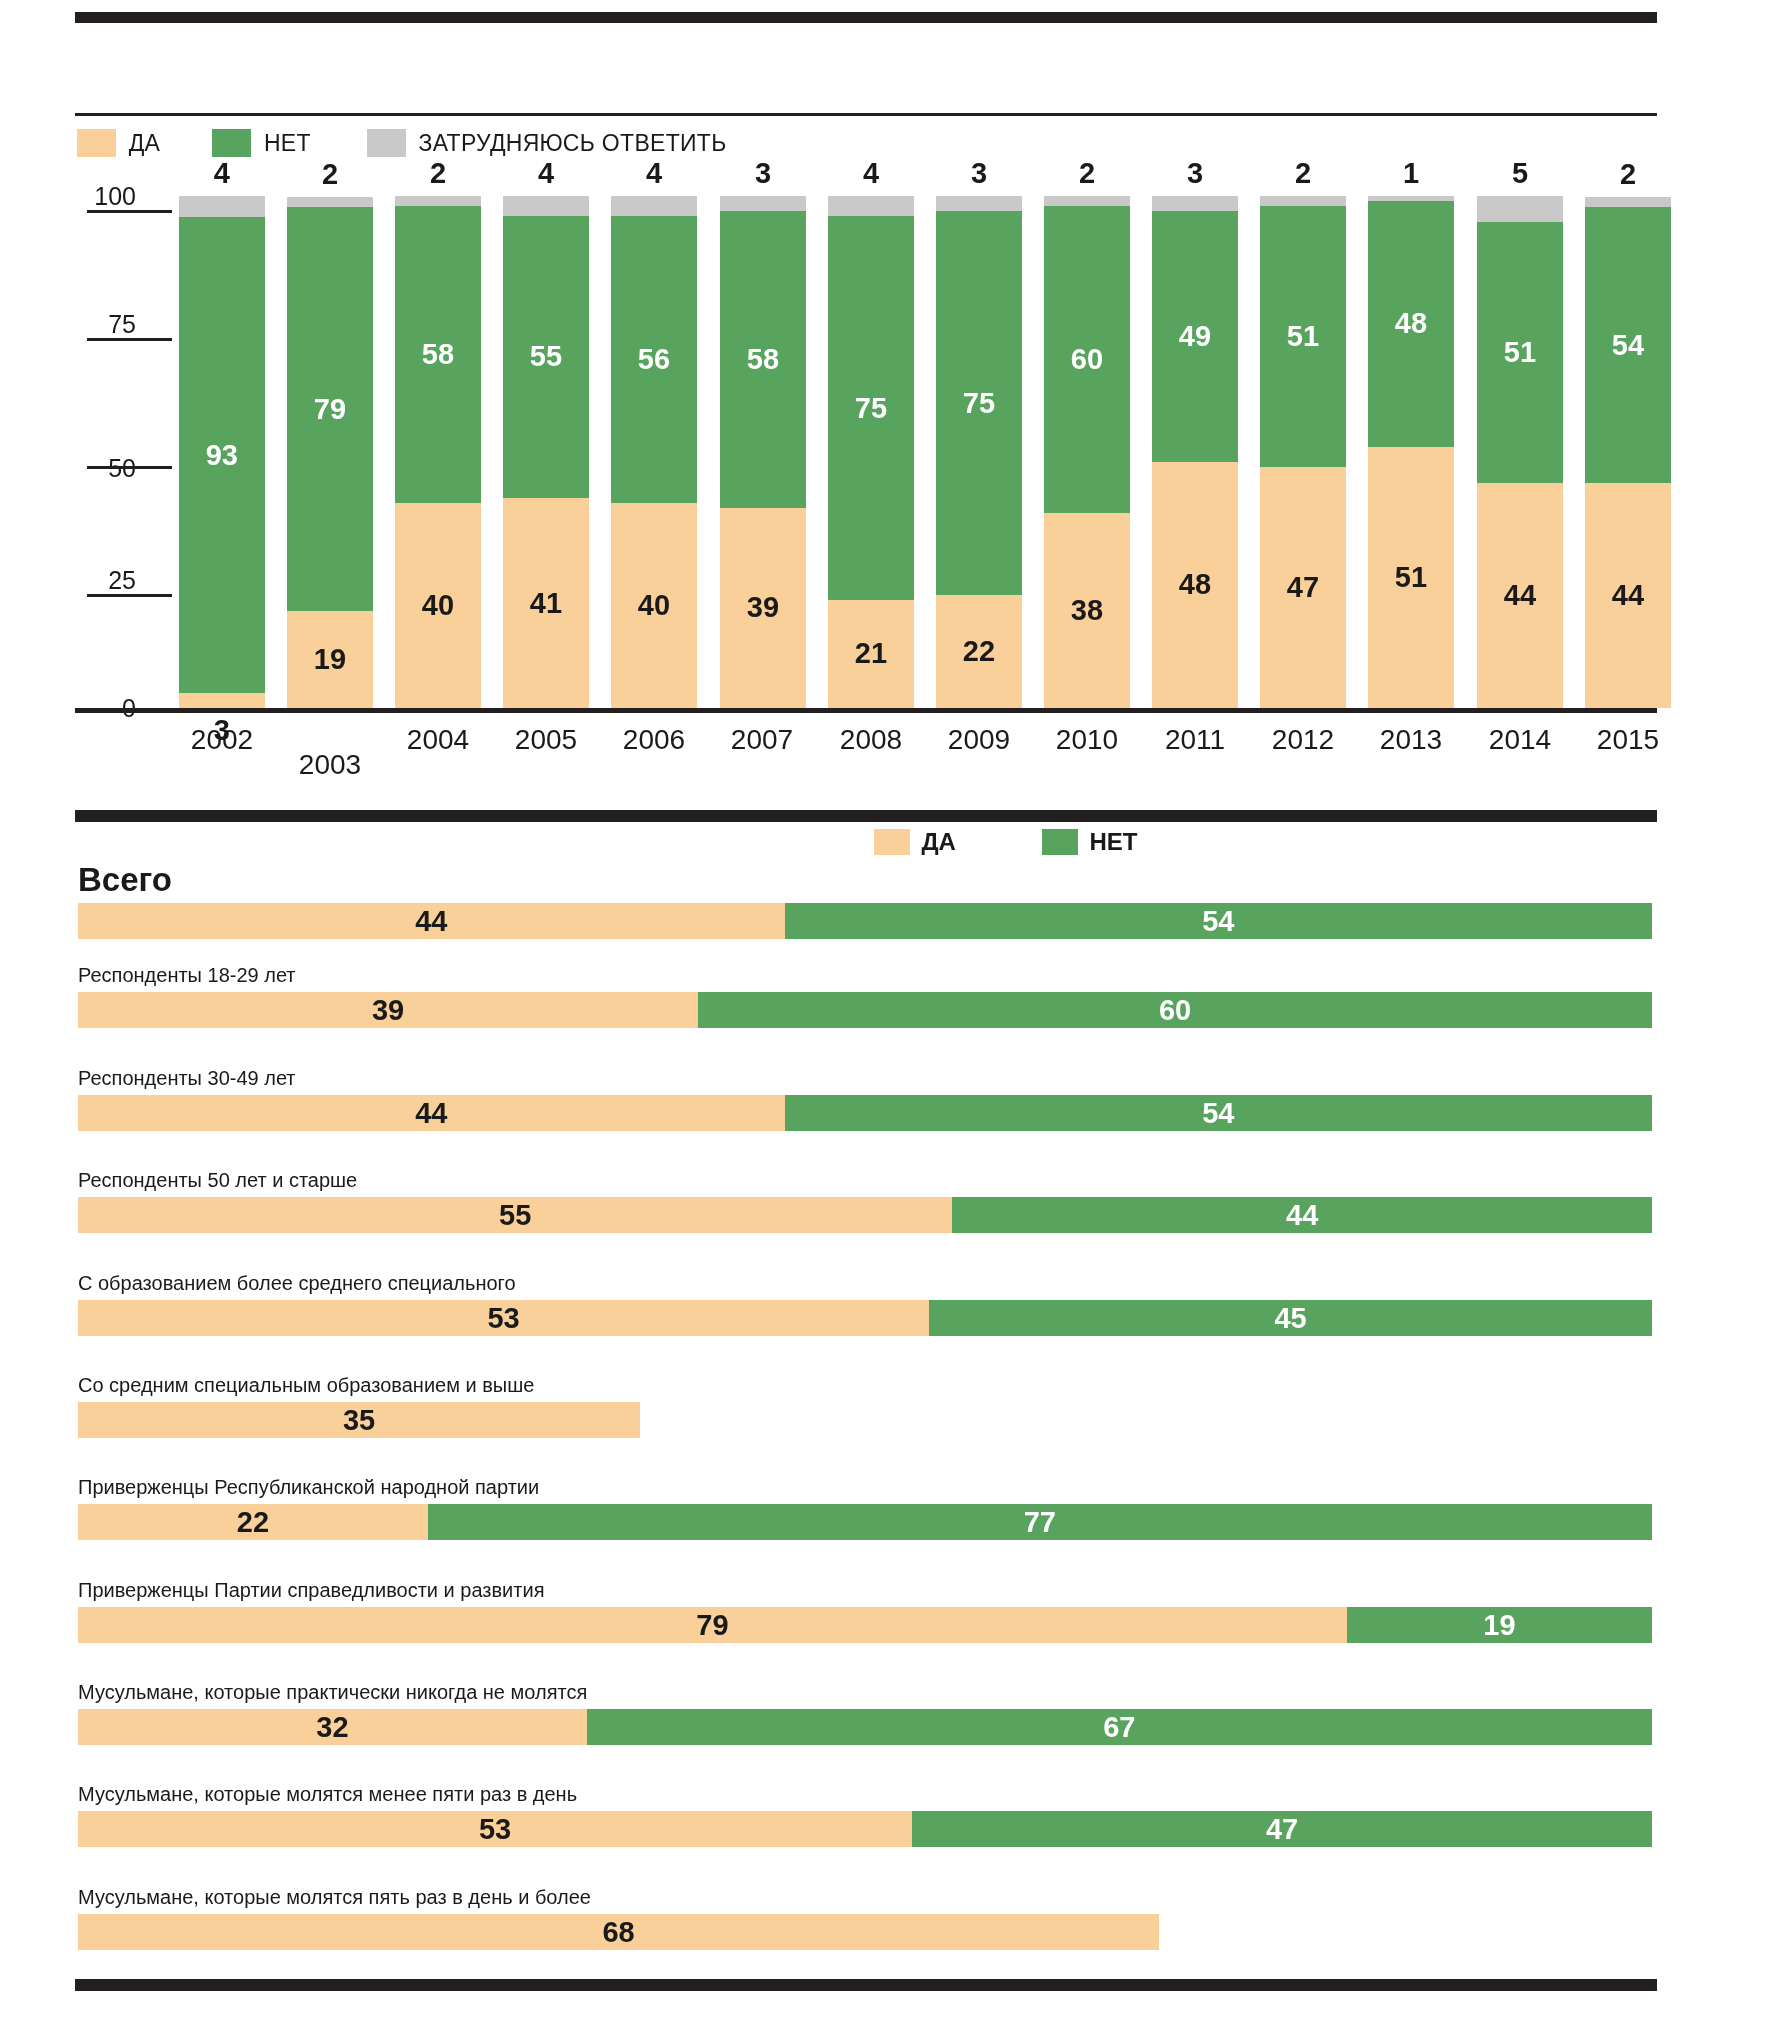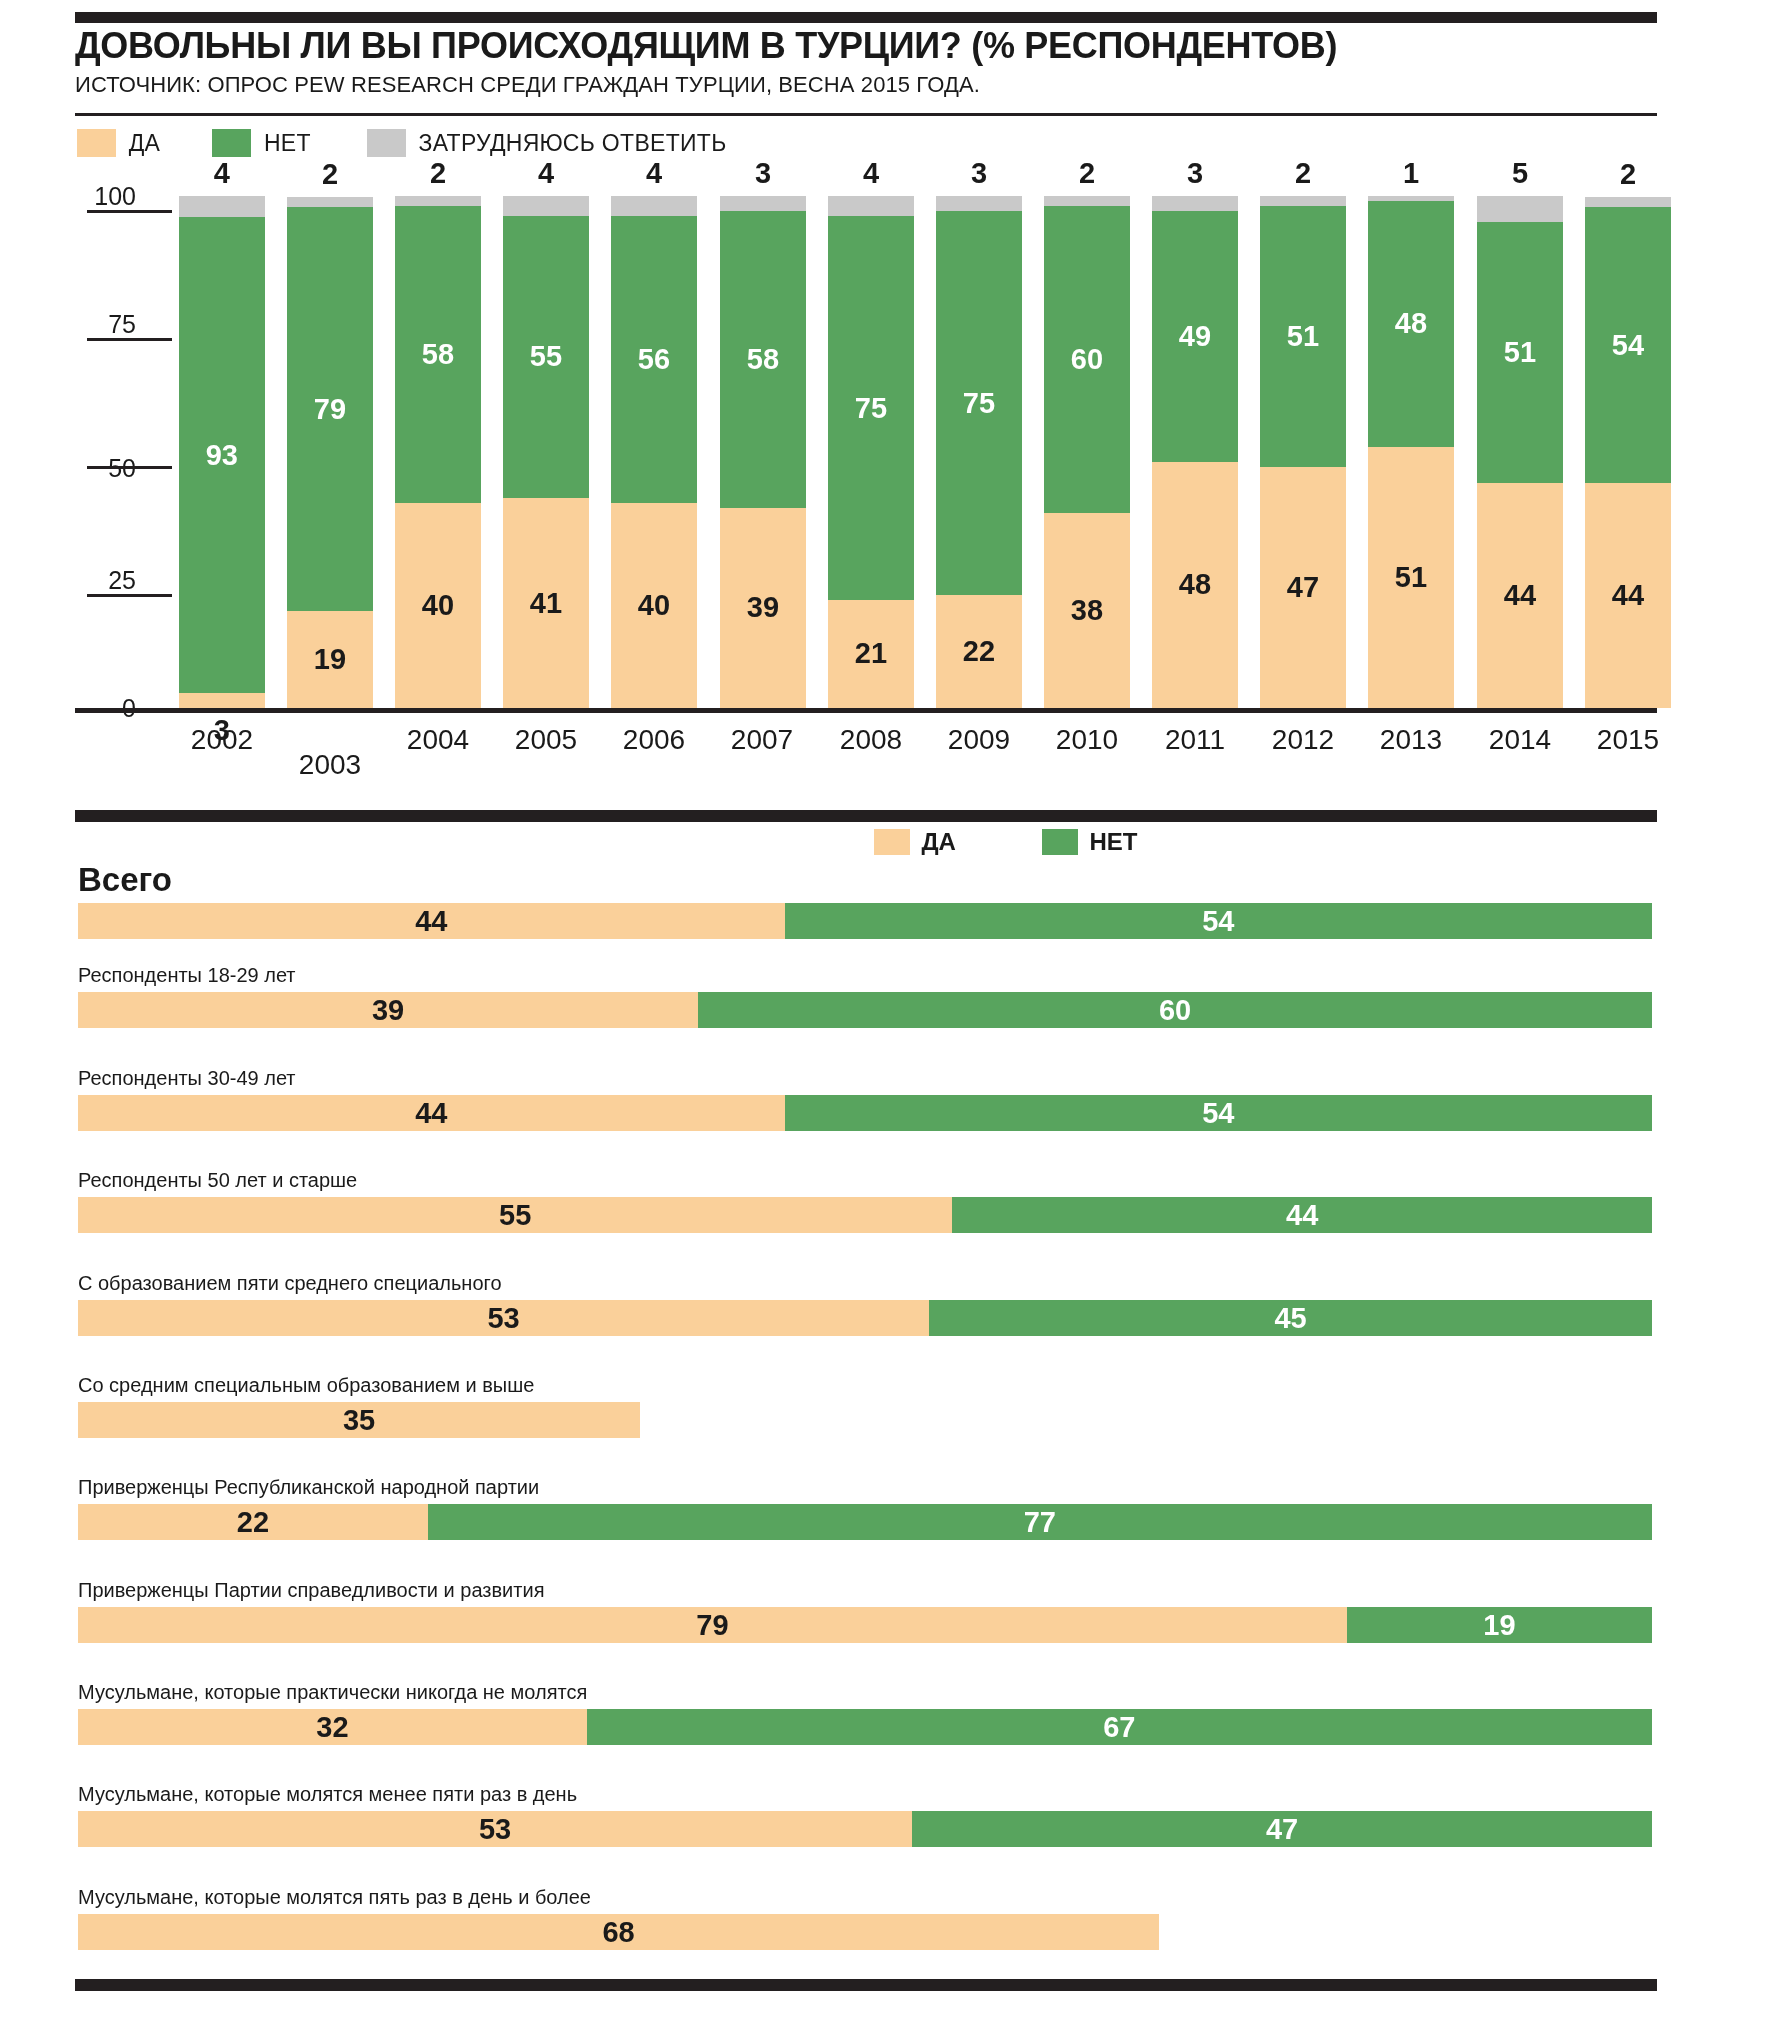--- a/index.html
+++ b/index.html
@@ -220,24 +220,20 @@
   .hbar .part.yes .part-val { color: #1a1a1a; }
   .hbar .part.no  .part-val { color: #ffffff; }
 </style>
 </head>
 <body>
 
 <div class="page">
 
   <div class="rule-thick" style="top:11.5px;"></div>
 
-  <div id="header-block">
-    <h1 id="chart-title">ДОВОЛЬНЫ ЛИ ВЫ ПРОИСХОДЯЩИМ В ТУРЦИИ? (% РЕСПОНДЕНТОВ)</h1>
-    <p id="chart-source">ИСТОЧНИК: ОПРОС PEW RESEARCH СРЕДИ ГРАЖДАН ТУРЦИИ, ВЕСНА 2015 ГОДА.</p>
-  </div>
 
   <div class="rule-thin" style="top:113px;"></div>
 
   <div id="top-legend">
     <div class="legend-item">
       <span class="swatch" style="background:#fad09a;"></span>
       <span class="legend-label">ДА</span>
     </div>
     <div class="gap-a"></div>
     <div class="legend-item">
@@ -491,21 +487,21 @@
         <div class="hbar">
           <div class="part yes" style="width: 55.5556%;">
             <div class="part-val">55</div>
           </div>
           <div class="part no" style="width: 44.4444%;">
             <div class="part-val">44</div>
           </div>
         </div>
       </div>
       <div class="hrow" style="top: 1273px;">
-        <div class="hrow-label">С образованием пяти среднего специального</div>
+        <div class="hrow-label">С образованием более среднего специального</div>
         <div class="hbar">
           <div class="part yes" style="width: 54.0816%;">
             <div class="part-val">53</div>
           </div>
           <div class="part no" style="width: 45.9184%;">
             <div class="part-val">45</div>
           </div>
         </div>
       </div>
       <div class="hrow" style="top: 1375px;">

